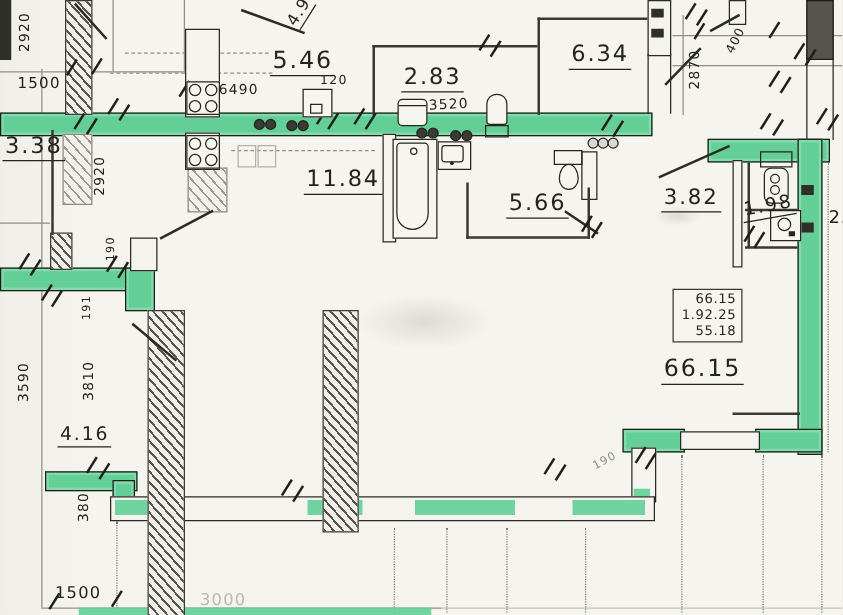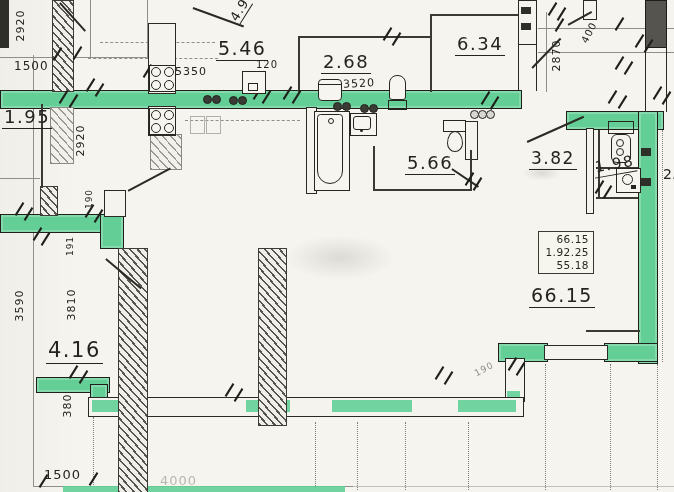--- a/index.html
+++ b/index.html
@@ -236,46 +236,47 @@
   <div class="box" style="left:616px;top:168px;width:23px;height:23px">
     <span class="abs" style="left:5px;top:5px;width:9px;height:9px;border:1.3px solid #26261f;border-radius:50%"></span>
     <span class="abs" style="left:14px;top:16px;width:5px;height:4px;background:#26261f"></span>
   </div>
 
   <div class="smudge" style="left:285px;top:235px;width:110px;height:45px"></div>
   <div class="smudge" style="left:522px;top:165px;width:40px;height:16px"></div>
 
   <div class="lbl" style="left:228px;top:2px;font-size:13px;letter-spacing:1px;border-bottom:1.4px solid #24241f;transform:rotate(-58deg)">4.9</div>
   <div class="lbl area" style="left:216px;top:37px;font-size:19px">5.46</div>
-  <div class="lbl area" style="left:321px;top:51px">2.68</div>
+  <div class="lbl area" style="left:321px;top:51px">2.83</div>
   <div class="lbl area" style="left:455px;top:33px">6.34</div>
-  <div class="lbl area" style="left:2px;top:106px">1.95</div>
+  <div class="lbl area" style="left:2px;top:106px">3.38</div>
+  <div class="lbl area" style="left:243px;top:133px">11.84</div>
   <div class="lbl area" style="left:405px;top:152px">5.66</div>
   <div class="lbl area" style="left:529px;top:148px;font-size:17px">3.82</div>
   <div class="lbl area" style="left:593px;top:155px;font-size:15px;transform:rotate(-10deg)">1.98</div>
-  <div class="lbl area" style="left:46px;top:338px;font-size:21px">4.16</div>
+  <div class="lbl area" style="left:46px;top:338px;font-size:15px">4.16</div>
   <div class="lbl" style="left:663px;top:166px;font-size:14px">2.</div>
 
   <div class="tbl" style="left:538px;top:231px;width:46px">
     <div>66.15</div>
     <div>1.92.25</div>
     <div>55.18</div>
   </div>
   <div class="lbl area" style="left:529px;top:284px;font-size:19px">66.15</div>
 
   <div class="lbl dim" style="left:-2px;top:19px;width:44px;text-align:center;transform:rotate(-90deg)">2920</div>
   <div class="lbl dim" style="left:14px;top:59px;font-size:12px">1500</div>
-  <div class="lbl dim" style="left:175px;top:65px">5350</div>
+  <div class="lbl dim" style="left:175px;top:65px">6490</div>
   <div class="lbl dim" style="left:256px;top:59px;font-size:10px">120</div>
   <div class="lbl dim" style="left:343px;top:77px;transform:rotate(-3deg)">3520</div>
   <div class="lbl dim" style="left:540px;top:49px;width:32px;text-align:center;transform:rotate(-90deg)">2870</div>
   <div class="lbl dim" style="left:577px;top:27px;width:24px;font-size:10px;text-align:center;transform:rotate(-63deg)">400</div>
   <div class="lbl dim" style="left:58px;top:134px;width:44px;text-align:center;transform:rotate(-90deg)">2920</div>
   <div class="lbl dim" style="left:-3px;top:299px;width:44px;text-align:center;transform:rotate(-90deg)">3590</div>
   <div class="lbl dim" style="left:49px;top:298px;width:44px;text-align:center;transform:rotate(-90deg)">3810</div>
   <div class="lbl dim" style="left:78px;top:194px;width:22px;font-size:9px;text-align:center;transform:rotate(-90deg)">190</div>
   <div class="lbl dim" style="left:59px;top:241px;width:22px;font-size:9px;text-align:center;transform:rotate(-90deg)">191</div>
   <div class="lbl dim" style="left:50px;top:399px;width:34px;text-align:center;transform:rotate(-90deg)">380</div>
   <div class="lbl dim" style="left:44px;top:467px;font-size:13px">1500</div>
-  <div class="lbl dim" style="left:160px;top:473px;font-size:13px;color:#b9b8b0">4000</div>
+  <div class="lbl dim" style="left:160px;top:473px;font-size:13px;color:#b9b8b0">3000</div>
   <div class="lbl dim" style="left:474px;top:364px;font-size:9px;color:#8f8f87;transform:rotate(-28deg)">190</div>
 
 </div>
 
 </body></html>

